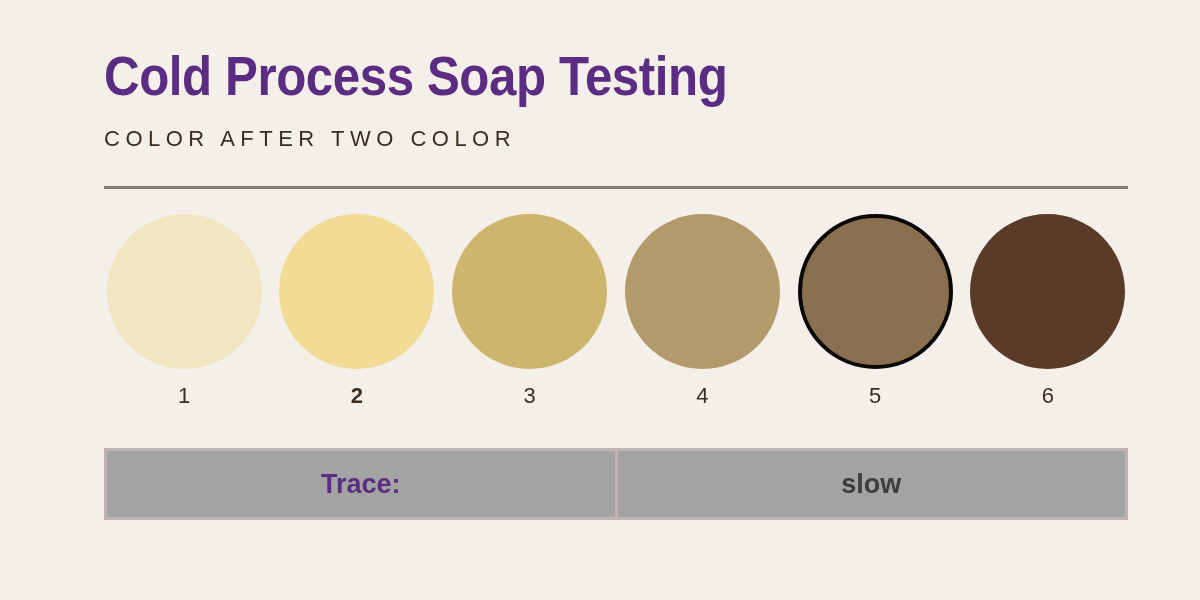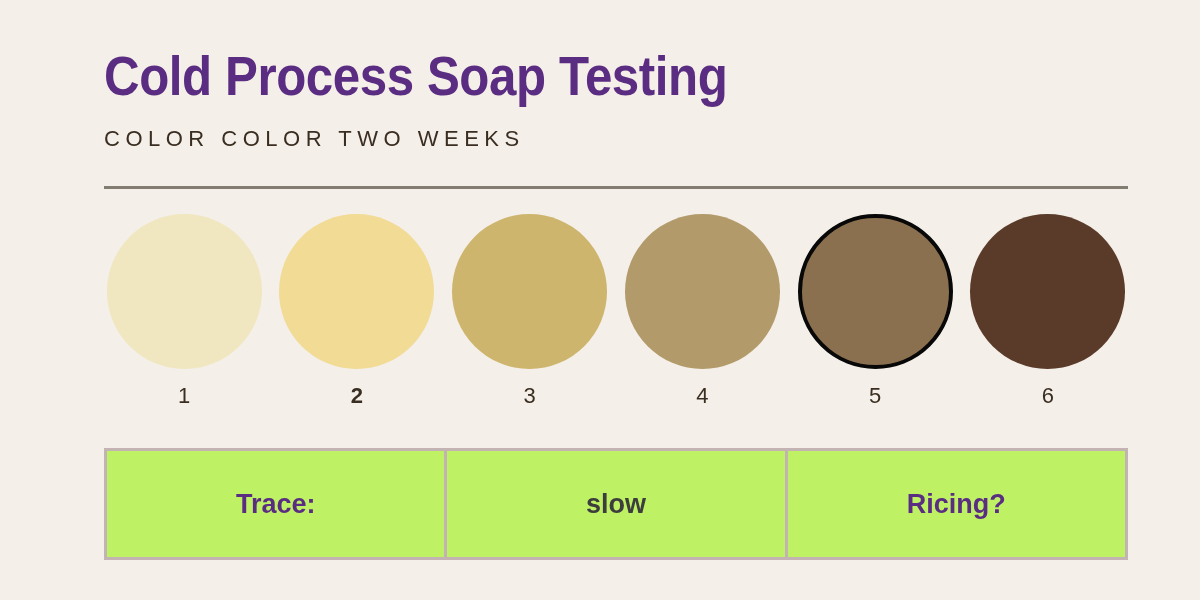--- a/index.html
+++ b/index.html
@@ -108,26 +108,26 @@
   .swatch-label.bold {
     font-weight: 700;
   }
 
   
   #info-table {
     position: absolute;
     left: 72px;
     top: 448px;
     width: 1024px;
-    height: 112px;
+    height: 72px;
     display: flex;
     flex-direction: row;
     border: 3px solid #C4B3B3;
     box-sizing: border-box;
-    background: #bef264;
+    background: #a3a3a3;
   }
 
   .table-cell {
     flex: 1 1 0;
     display: flex;
     align-items: center;
     justify-content: center;
     border-right: 3px solid #C4B3B3;
     box-sizing: border-box;
     font-size: 27px;
@@ -146,21 +146,21 @@
     color: #3D3D3D;
   }
 </style>
 </head>
 <body>
 
 <div id="page">
 
   <div id="header">
     <div id="title">Cold Process Soap Testing</div>
-    <div id="subtitle">COLOR COLOR TWO WEEKS</div>
+    <div id="subtitle">COLOR AFTER TWO COLOR</div>
   </div>
 
   <div id="divider"></div>
 
   <div id="swatch-row">
       <div class="swatch">
         <div class="swatch-dot" style="background: rgb(240, 231, 192);"></div>
         <div class="swatch-label">1</div>
       </div>
       <div class="swatch">
@@ -181,16 +181,15 @@
       </div>
       <div class="swatch">
         <div class="swatch-dot" style="background: rgb(90, 58, 40);"></div>
         <div class="swatch-label">6</div>
       </div>
     </div>
 
   <div id="info-table">
       <div class="table-cell key">Trace:</div>
       <div class="table-cell value">slow</div>
-      <div class="table-cell key">Ricing?</div>
     </div>
 
 </div>
 
 </body></html>

